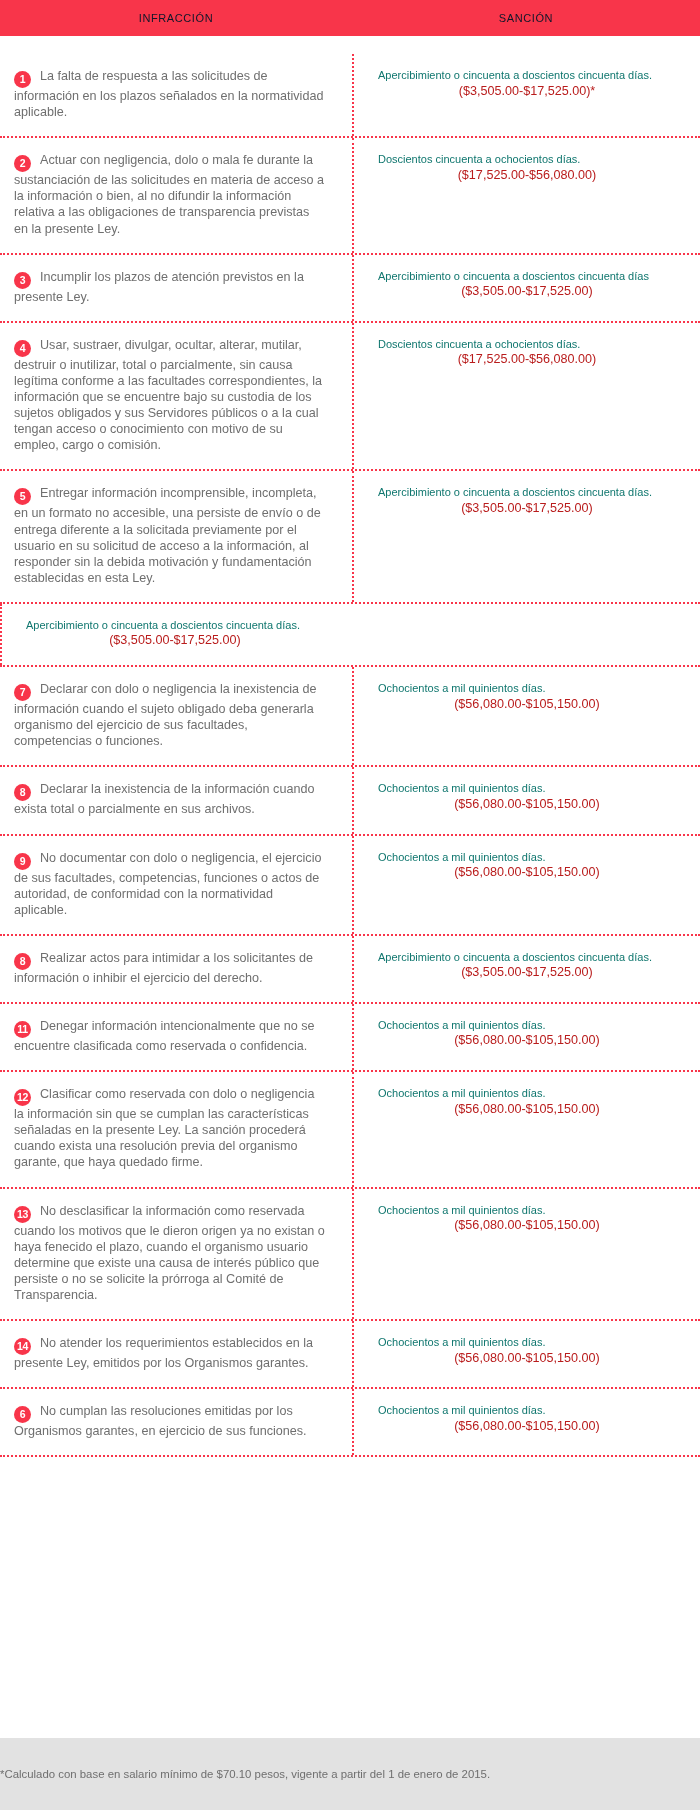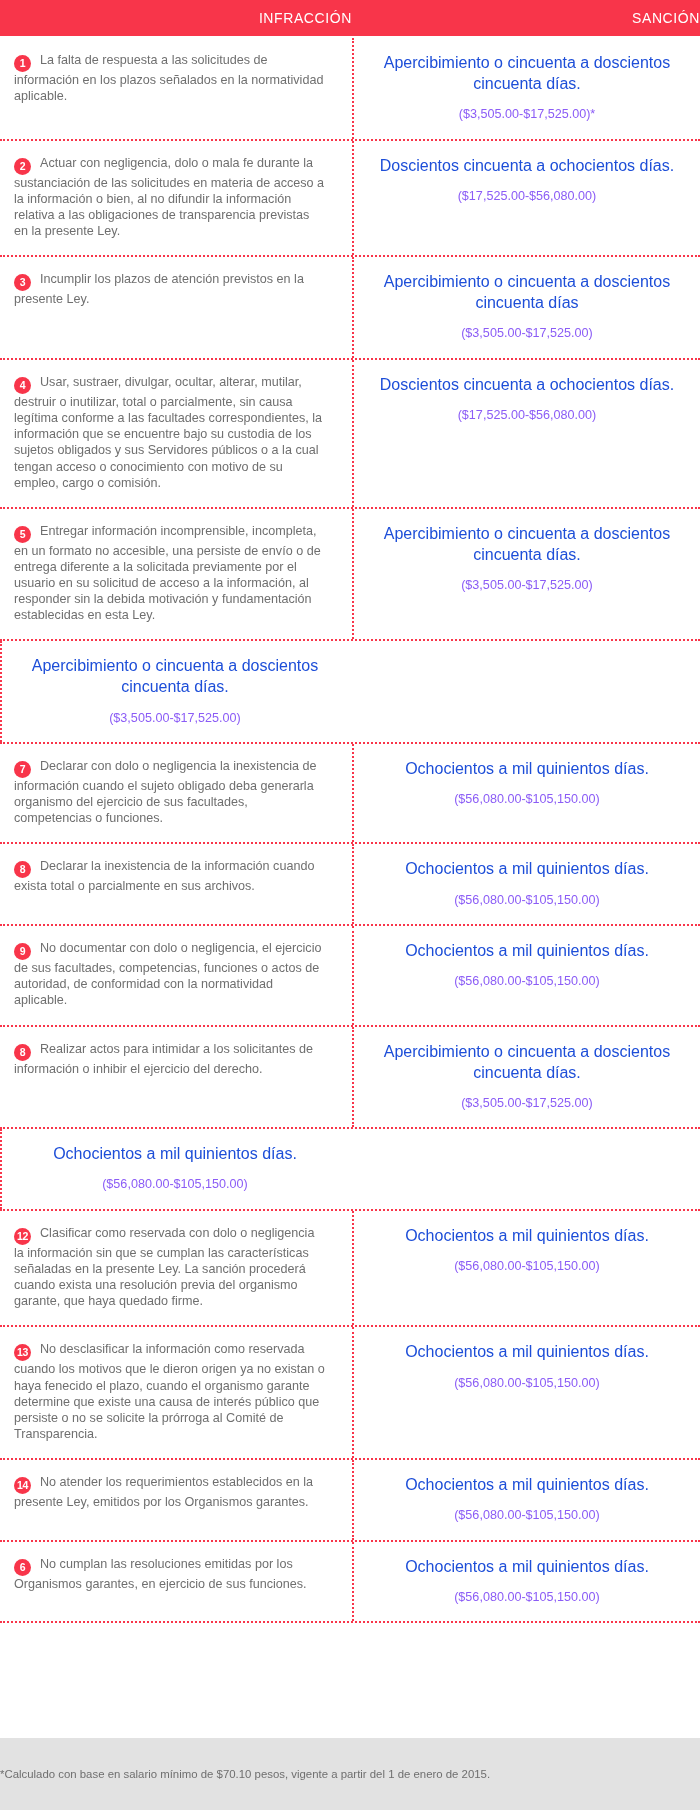--- a/index.html
+++ b/index.html
@@ -26,34 +26,34 @@
 
   
   .table-header {
     background: #f8354a;
     height: 36px;
     display: flex;
     align-items: center;
     flex: 0 0 auto;
   }
   .table-header .th {
-    color: #ffffff;
-    font-size: 14px;
+    color: #0f172a;
+    font-size: 11px;
     letter-spacing: 0.6px;
-    text-align: right;
+    text-align: center;
     font-weight: 400;
   }
   .th-infraccion { width: 352px; }
   .th-sancion    { width: 348px; }
 
   
   .table-body {
     flex: 1 1 auto;
     position: relative;
-    padding-top: 2px;
+    padding-top: 18px;
   }
 
   .row {
     display: flex;
     align-items: stretch;
     position: relative;
     border-bottom: 2px dotted #f8354a;
   }
   .row:last-child { border-bottom: 2px dotted #f8354a; }
 
@@ -86,31 +86,31 @@
     font-weight: bold;
     line-height: 17px;
     text-align: center;
     vertical-align: -3px;
     margin-right: 9px;
     letter-spacing: -0.3px;
   }
 
   
   .sanc-line {
-    font-size: 16px;
+    font-size: 11px;
     line-height: 1.32;
-    color: #1d4ed8;
-    text-align: center;
+    color: #0f766e;
+    text-align: left;
   }
   .sanc-amount {
     font-size: 12.6px;
     line-height: 1.32;
-    color: #8b5cf6;
+    color: #b91c1c;
     text-align: center;
-    margin-top: 12px;
+    margin-top: 0px;
   }
 
   
   .footer {
     flex: 0 0 auto;
     background: #e2e2e2;
     min-height: 72px;
     display: flex;
     align-items: center;
     padding: 0 0;
@@ -213,37 +213,40 @@
       <div class="row">
         <div class="cell-infraccion">
           <div class="infr-text"><span class="badge">8</span><span>Realizar actos para intimidar a los solicitantes de información o inhibir el ejercicio del derecho.</span></div>
         </div>
         <div class="cell-sancion">
           <div class="sanc-line">Apercibimiento o cincuenta a doscientos cincuenta días.</div>
           <div class="sanc-amount">($3,505.00-$17,525.00)</div>
         </div>
       </div>
       <div class="row">
+        <div class="cell-infraccion">
+          <div class="infr-text"><span class="badge">11</span><span>Denegar información intencionalmente que no se encuentre clasificada como reservada o confidencia.</span></div>
+        </div>
         <div class="cell-sancion">
           <div class="sanc-line">Ochocientos a mil quinientos días.</div>
           <div class="sanc-amount">($56,080.00-$105,150.00)</div>
         </div>
       </div>
       <div class="row">
         <div class="cell-infraccion">
           <div class="infr-text"><span class="badge">12</span><span>Clasificar como reservada con dolo o negligencia la información sin que se cumplan las características señaladas en la presente Ley. La sanción procederá cuando exista una resolución previa del organismo garante, que haya quedado firme.</span></div>
         </div>
         <div class="cell-sancion">
           <div class="sanc-line">Ochocientos a mil quinientos días.</div>
           <div class="sanc-amount">($56,080.00-$105,150.00)</div>
         </div>
       </div>
       <div class="row">
         <div class="cell-infraccion">
-          <div class="infr-text"><span class="badge">13</span><span>No desclasificar la información como reservada cuando los motivos que le dieron origen ya no existan o haya fenecido el plazo, cuando el organismo garante determine que existe una causa de interés público que persiste o no se solicite la prórroga al Comité de Transparencia.</span></div>
+          <div class="infr-text"><span class="badge">13</span><span>No desclasificar la información como reservada cuando los motivos que le dieron origen ya no existan o haya fenecido el plazo, cuando el organismo usuario determine que existe una causa de interés público que persiste o no se solicite la prórroga al Comité de Transparencia.</span></div>
         </div>
         <div class="cell-sancion">
           <div class="sanc-line">Ochocientos a mil quinientos días.</div>
           <div class="sanc-amount">($56,080.00-$105,150.00)</div>
         </div>
       </div>
       <div class="row">
         <div class="cell-infraccion">
           <div class="infr-text"><span class="badge">14</span><span>No atender los requerimientos establecidos en la presente Ley, emitidos por los Organismos garantes.</span></div>
         </div>

